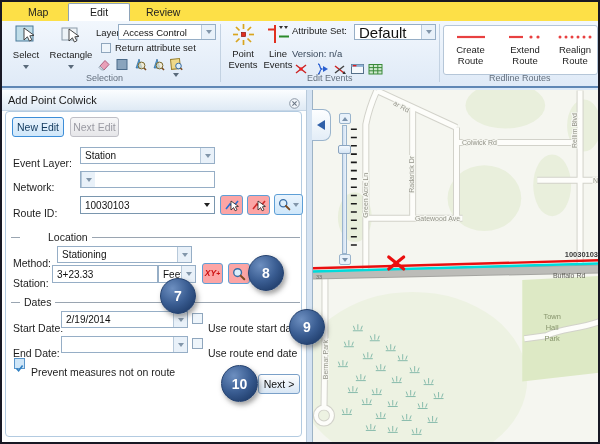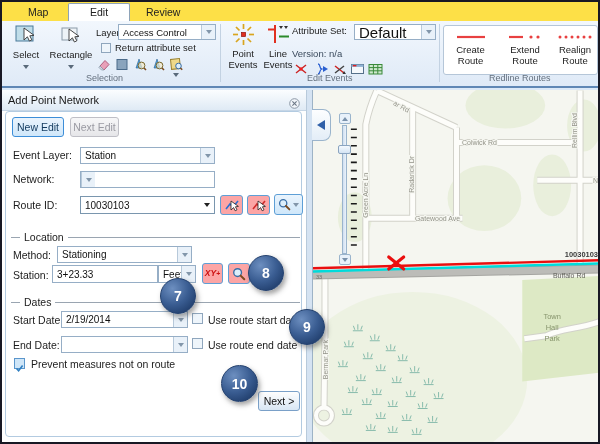--- a/index.html
+++ b/index.html
@@ -31,25 +31,25 @@
   .checkbox{position:absolute;width:11px;height:11px;background:#fff;border:1px solid #8fa6bd;}
   .checkbox.lite{background:#eef5fb;}
   .checkbox.checked{background:#cfe6f8;border-color:#5a96cc;}
 
   
   .panel{position:absolute;left:2px;top:90px;width:304px;height:352px;background:#fff;}
   .panel-header{position:absolute;left:0;top:0;width:100%;height:21px;
                 background:linear-gradient(#fbfdff,#dfeaf5);border-bottom:1px solid #c6d6e6;}
   .panel-title{position:absolute;left:6px;top:4px;font-size:11px;color:#1a1a1a;}
   .panel-box{position:absolute;left:3px;top:21px;width:297px;height:326px;border:1px solid #b3cbe1;border-radius:4px;background:#fff;}
-  .plabel{position:absolute;font-size:10.5px;color:#1c1c1c;white-space:nowrap;}
+  .plabel{position:absolute;font-size:10.5px;color:#1c1c1c;white-space:nowrap;margin-top:8px;}
   .btn{position:absolute;display:flex;align-items:center;justify-content:center;font-size:10.5px;border-radius:3px;cursor:default;}
   .btn.primary{background:linear-gradient(#eaf4fd,#cfe7fa);border:1.5px solid #3d8ed8;color:#123a5e;}
   .btn.disabled{background:linear-gradient(#f7f7f8,#e6e6e9);border:1px solid #bfbfc6;color:#9a9aa2;}
-  .btn.next{background:linear-gradient(#fefefe,#d8e6f4);border:1px solid #7aa0c8;color:#111;margin-top:17px;}
+  .btn.next{background:linear-gradient(#fefefe,#d8e6f4);border:1px solid #7aa0c8;color:#111;}
   .icon-btn{position:absolute;border:1px solid #5e9fd6;border-radius:3px;background:#fca5a5;
             display:flex;align-items:center;justify-content:center;}
   .icon-btn.hl{background:linear-gradient(#eaf4fd,#cfe7fa);}
   .legend{position:absolute;display:flex;align-items:center;font-size:10.5px;color:#1c1c1c;}
   .legend .rule{height:1px;background:#9aa5b1;}
   .input{position:absolute;background:#fff;border:1px solid #96aec6;font-size:10px;color:#111;
          display:flex;align-items:center;padding:0 4px;}
 
   
   .callout{position:absolute;border-radius:50%;color:#fff;font-weight:bold;font-size:14px;
@@ -274,21 +274,21 @@
             </svg>
         </span>
         <div>Extend Route</div>
       </div>
     </div>
     <div class="grouplabel" style="left:487px;">Redline Routes</div>
   </div>
 
   <div class="panel">
     <div class="panel-header">
-      <div class="panel-title">Add Point Network</div>
+      <div class="panel-title">Add Point Colwick</div>
       <span class="abs" style="right:6px;top:5px;">
         <svg width="11" height="11" viewBox="0 0 11 11">
             <circle cx="5.5" cy="5.5" r="4.8" fill="#f2f6fa" stroke="#8a96a4"></circle>
             <line x1="3.4" y1="3.4" x2="7.6" y2="7.6" stroke="#6a7684" stroke-width="1.1"></line>
             <line x1="7.6" y1="3.4" x2="3.4" y2="7.6" stroke="#6a7684" stroke-width="1.1"></line>
           </svg>
       </span>
     </div>
     <div class="panel-box"></div>
 
@@ -332,21 +332,21 @@
     <div class="icon-btn hl" style="left:272px;top:104px;width:29px;height:21px;gap:2px;">
       <svg width="13" height="13" viewBox="0 0 13 13">
           <circle cx="5.2" cy="5.2" r="3.6" fill="#dceefb" stroke="#3a6ea5" stroke-width="1.3"></circle>
           <line x1="8" y1="8" x2="11.4" y2="11.4" stroke="#7a4a20" stroke-width="1.9" stroke-linecap="round"></line>
         </svg>
       <span class="tri"></span>
     </div>
 
     <div class="legend" style="left:9px;top:141px;width:289px;">
       <span class="rule" style="width:9px;"></span>
-      <span style="padding:0 4px;">Location</span>
+      <span style="padding:0 4px;margin-left:24px;">Location</span>
       <span class="rule" style="flex:1;"></span>
     </div>
 
     <div class="plabel" style="left:11px;top:159px;">Method:</div>
     <div class="combo" style="left:55px;top:156px;width:135px;height:17px;">
       <div class="val">Stationing</div>
       <div class="arrowbox">
           <span class="tri"></span>
         </div>
     </div>

